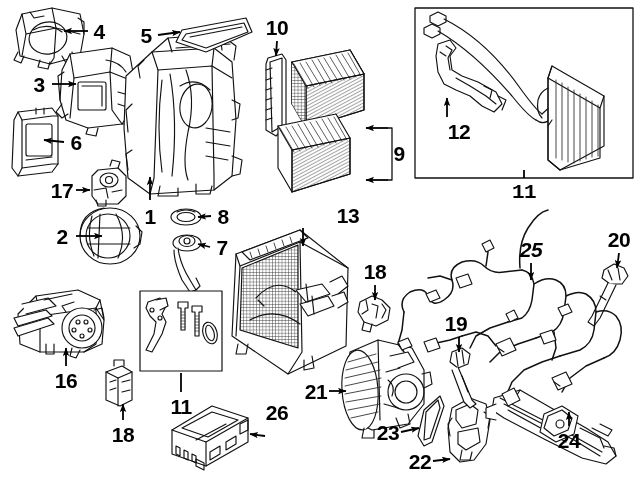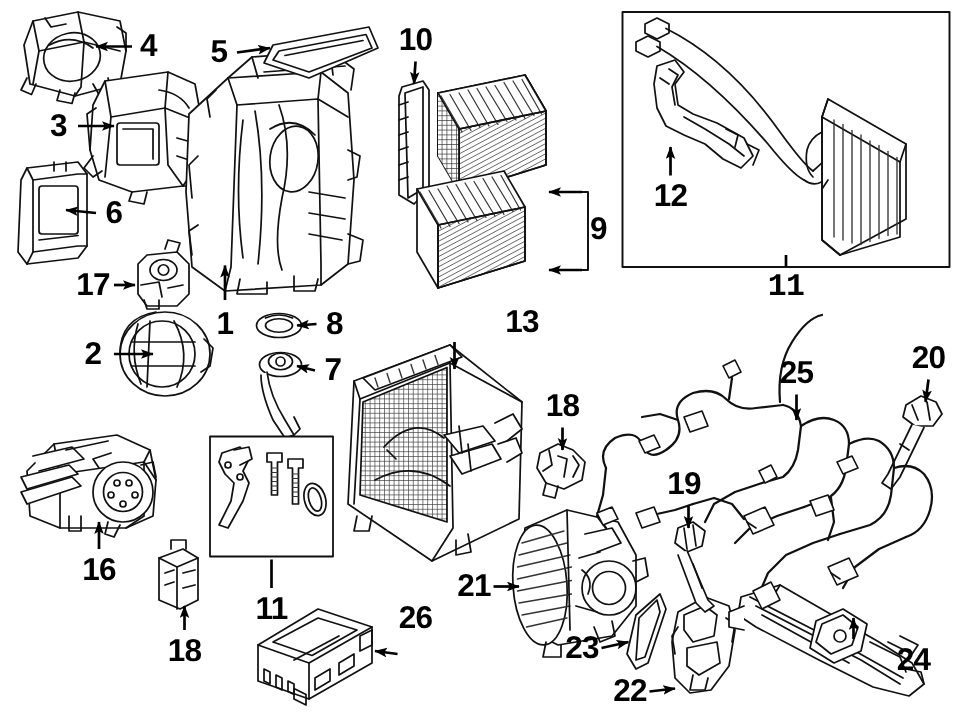--- a/index.html
+++ b/index.html
@@ -517,30 +517,30 @@
       <div class="callout" style="left: 62px; top: 236px;">2</div>
       <div class="callout" style="left: 39px; top: 84px;">3</div>
       <div class="callout" style="left: 99px; top: 31px;">4</div>
       <div class="callout" style="left: 146px; top: 35px;">5</div>
       <div class="callout" style="left: 76px; top: 142px;">6</div>
       <div class="callout" style="left: 222px; top: 247px;">7</div>
       <div class="callout" style="left: 223px; top: 216px;">8</div>
       <div class="callout" style="left: 399px; top: 153px;">9</div>
       <div class="callout" style="left: 277px; top: 27px;">10</div>
       <div class="callout" style="left: 524px; top: 192px; font-family: Liberation Mono, monospace;">11</div>
-      <div class="callout" style="left: 447px; top: 131px; text-align: center;">12</div>
+      <div class="callout" style="left: 459px; top: 131px; text-align: center;">12</div>
       <div class="callout" style="left: 303px; top: 215px; margin-left: 45px;">13</div>
       <div class="callout" style="left: 181px; top: 406px;">11</div>
       <div class="callout" style="left: 123px; top: 434px;">18</div>
       <div class="callout" style="left: 66px; top: 380px;">16</div>
       <div class="callout" style="left: 62px; top: 190px;">17</div>
       <div class="callout" style="left: 375px; top: 271px;">18</div>
       <div class="callout" style="left: 456px; top: 323px;">19</div>
       <div class="callout" style="left: 619px; top: 239px;">20</div>
       <div class="callout" style="left: 316px; top: 391px;">21</div>
       <div class="callout" style="left: 420px; top: 461px;">22</div>
       <div class="callout" style="left: 388px; top: 432px;">23</div>
-      <div class="callout" style="left: 569px; top: 440px; margin-left: 40px;">24</div>
-      <div class="callout" style="left: 531px; top: 249px;">25</div>
+      <div class="callout" style="left: 569px; top: 440px;">24</div>
+      <div class="callout" style="left: 531px; top: 249px; font-style: italic;">25</div>
       <div class="callout" style="left: 277px; top: 412px;">26</div>
     </div>
 
 </div>
 
 </body></html>

